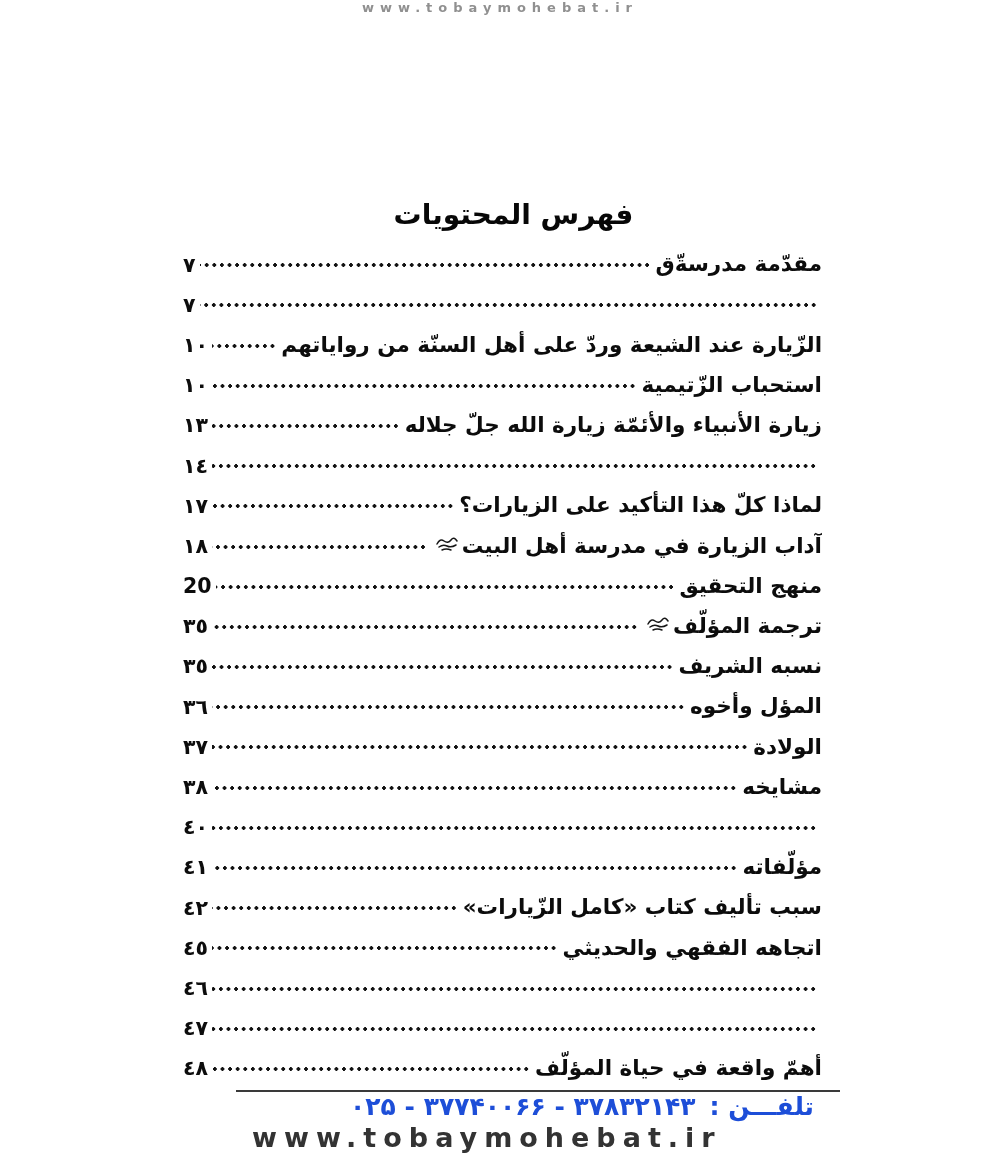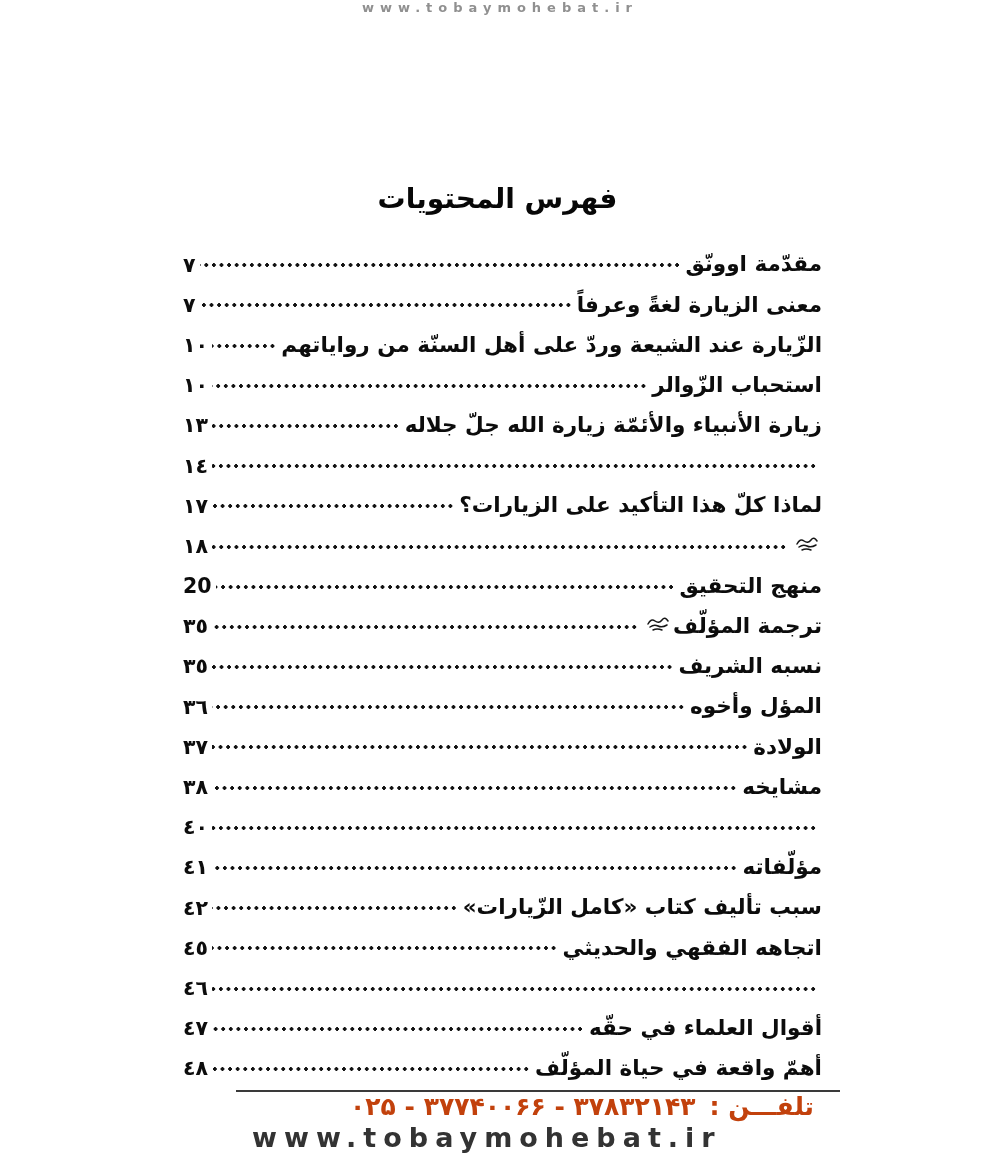--- a/index.html
+++ b/index.html
@@ -5,21 +5,21 @@
   html,body { margin:0; padding:0; background:#ffffff; }
   .page {
     position:relative; width:1000px; height:1159px; background:#ffffff;
     font-family:"DejaVu Sans", sans-serif; overflow:hidden; color:#0d0d0d;
   }
   .wm-top {
     position:absolute; top:0; left:0; right:0; text-align:center;
     color:#909090; font-size:13px; letter-spacing:6px; font-weight:bold;
   }
   .title {
-    position:absolute; top:182px; left:185px; width:625px; margin:0;
+    position:absolute; top:182px; left:185px; width:625px; margin:16px;
     text-align:center; font-size:28px; font-weight:bold; color:#070707;
     direction:rtl;
   }
   .toc { position:absolute; top:238px; left:183px; width:639px; }
   .row {
     display:flex; direction:rtl; align-items:flex-end;
     height:40.2px; overflow:hidden;
   }
   .row .t {
     font-size:21.5px; font-weight:700; white-space:nowrap; line-height:1.25;
@@ -31,63 +31,62 @@
     background-image:radial-gradient(circle, #121212 1.65px, rgba(0,0,0,0) 2px);
     background-size:7.6px 12px; background-repeat:repeat-x; background-position:right center;
   }
   .row .n {
     font-size:20.5px; font-weight:700; white-space:nowrap; line-height:1.25;
     color:#0c0c0c;
   }
   .rule { position:absolute; left:236px; top:1090px; width:604px; height:2px; background:#3a3a3a; }
   .phone {
     position:absolute; top:1092px; right:186px; direction:rtl;
-    font-size:25px; color:#c2410c; white-space:nowrap; font-weight:bold;
+    font-size:25px; color:#1d4ed8; white-space:nowrap; font-weight:bold;
   }
   .phone .lbl { margin-left:14px; }
   .phone .nums { letter-spacing:3px; }
   .site {
     position:absolute; top:1122px; left:252px; width:368px; text-align:center;
     font-size:27px; font-weight:bold; color:#333333; letter-spacing:7px;
     white-space:nowrap;
   }
 </style>
 </head>
 <body>
 
 <div class="page">
 
   <div class="wm-top">www.tobaymohebat.ir</div>
 
   <h1 class="title">فهرس المحتويات</h1>
 
   <div class="toc" id="toc">
     <div class="row">
-      <span class="t">مقدّمة اوونّق</span>
+      <span class="t">مقدّمة مدرسةّق</span>
 
       <span class="dots"></span>
       <span class="n">٧</span>
     </div>
 
     <div class="row">
-      <span class="t">معنى الزيارة لغةً وعرفاً</span>
 
       <span class="dots"></span>
       <span class="n">٧</span>
     </div>
 
     <div class="row">
       <span class="t">الزّيارة عند الشيعة وردّ على أهل السنّة من رواياتهم</span>
 
       <span class="dots"></span>
       <span class="n">١٠</span>
     </div>
 
     <div class="row">
-      <span class="t">استحباب الزّوالر</span>
+      <span class="t">استحباب الزّتيمية</span>
 
       <span class="dots"></span>
       <span class="n">١٠</span>
     </div>
 
     <div class="row">
       <span class="t">زيارة الأنبياء والأئمّة زيارة الله جلّ جلاله</span>
 
       <span class="dots"></span>
       <span class="n">١٣</span>
@@ -100,20 +99,21 @@
     </div>
 
     <div class="row">
       <span class="t">لماذا كلّ هذا التأكيد على الزيارات؟</span>
 
       <span class="dots"></span>
       <span class="n">١٧</span>
     </div>
 
     <div class="row">
+      <span class="t">آداب الزيارة في مدرسة أهل البيت</span>
       <span class="sym"><svg width="24" height="17" viewBox="0 0 24 17" aria-hidden="true">
             <path d="M2 8 Q5 2 9 5 T16 4 T22 5 M4 11 Q8 8 12 10 T21 9 M7 14 Q11 12 16 14" fill="none" stroke="#161616" stroke-width="1.5" stroke-linecap="round"></path>
           </svg></span>
       <span class="dots"></span>
       <span class="n">١٨</span>
     </div>
 
     <div class="row">
       <span class="t">منهج التحقيق</span>
 
@@ -185,21 +185,20 @@
       <span class="n">٤٥</span>
     </div>
 
     <div class="row">
 
       <span class="dots"></span>
       <span class="n">٤٦</span>
     </div>
 
     <div class="row">
-      <span class="t">أقوال العلماء في حقّه</span>
 
       <span class="dots"></span>
       <span class="n">٤٧</span>
     </div>
 
     <div class="row">
       <span class="t">أهمّ واقعة في حياة المؤلّف</span>
 
       <span class="dots"></span>
       <span class="n">٤٨</span>

